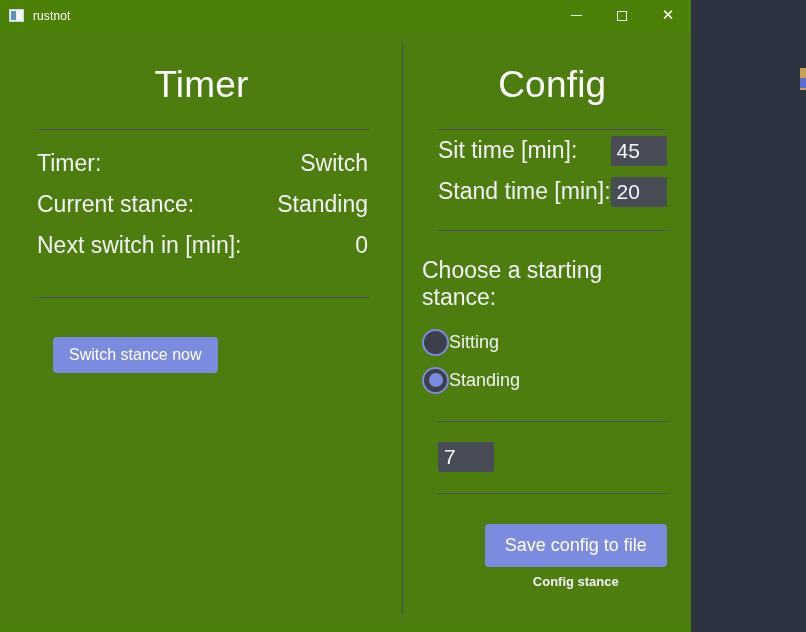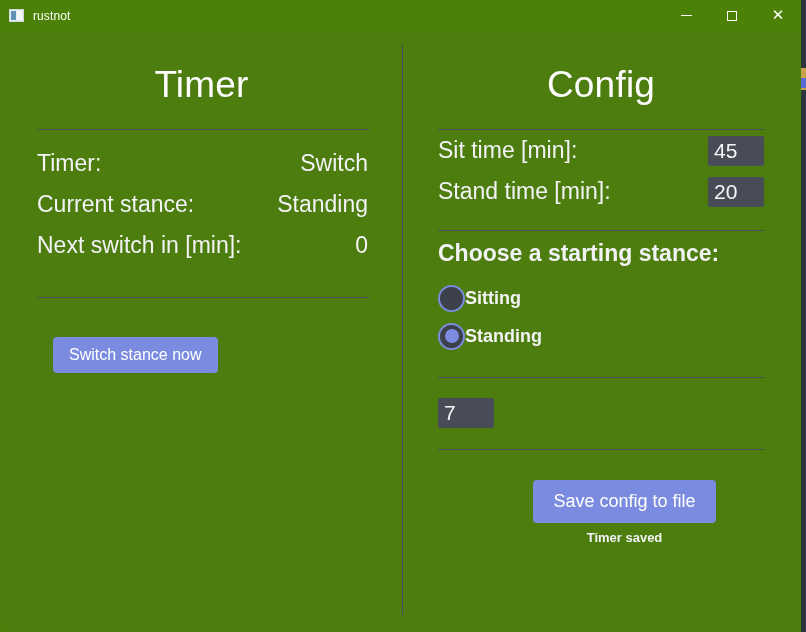--- a/index.html
+++ b/index.html
@@ -39,21 +39,21 @@
     height: 10px;
     background: #5b6bd6;
     z-index: 0;
   }
 
   
   .window {
     position: absolute;
     left: 0;
     top: 0;
-    width: 801px;
+    width: 691px;
     height: 632px;
     display: flex;
     flex-direction: column;
     z-index: 2;
   }
 
   
   .titlebar {
     height: 31px;
     background: #4c8107;
@@ -242,23 +242,22 @@
     border-radius: 2px;
     color: #f5f6f8;
     font-family: "Liberation Sans", sans-serif;
     font-size: 21px;
     padding: 0 6px;
     outline: none;
   }
 
   
   .radio-block {
-    padding: 0 36px;
-    margin-top: 9px;
-    font-weight: bold;
+    padding: 0 20px;
+    margin-top: 26px;
   }
   .radio-title {
     color: #f2f3f5;
     font-size: 23px;
     margin-bottom: 12px;
   }
   .radio-item {
     display: flex;
     align-items: center;
     height: 38px;
@@ -418,20 +417,20 @@
         <div class="cfg-rows" style="margin-top:14px;">
           <div class="cfg-row">
             <input class="cfg-input" type="text" value="7" style="">
           </div>
         </div>
 
         <div class="hsep" style="margin-top:16px;"></div>
 
         <div class="save-area">
           <button class="btn-save">Save config to file</button>
-          <div class="status-text">Timer saved</div>
+          <div class="status-text">Config stance</div>
         </div>
 
       </div>
 
     </div>
   </div>
 </div>
 
 </body></html>

